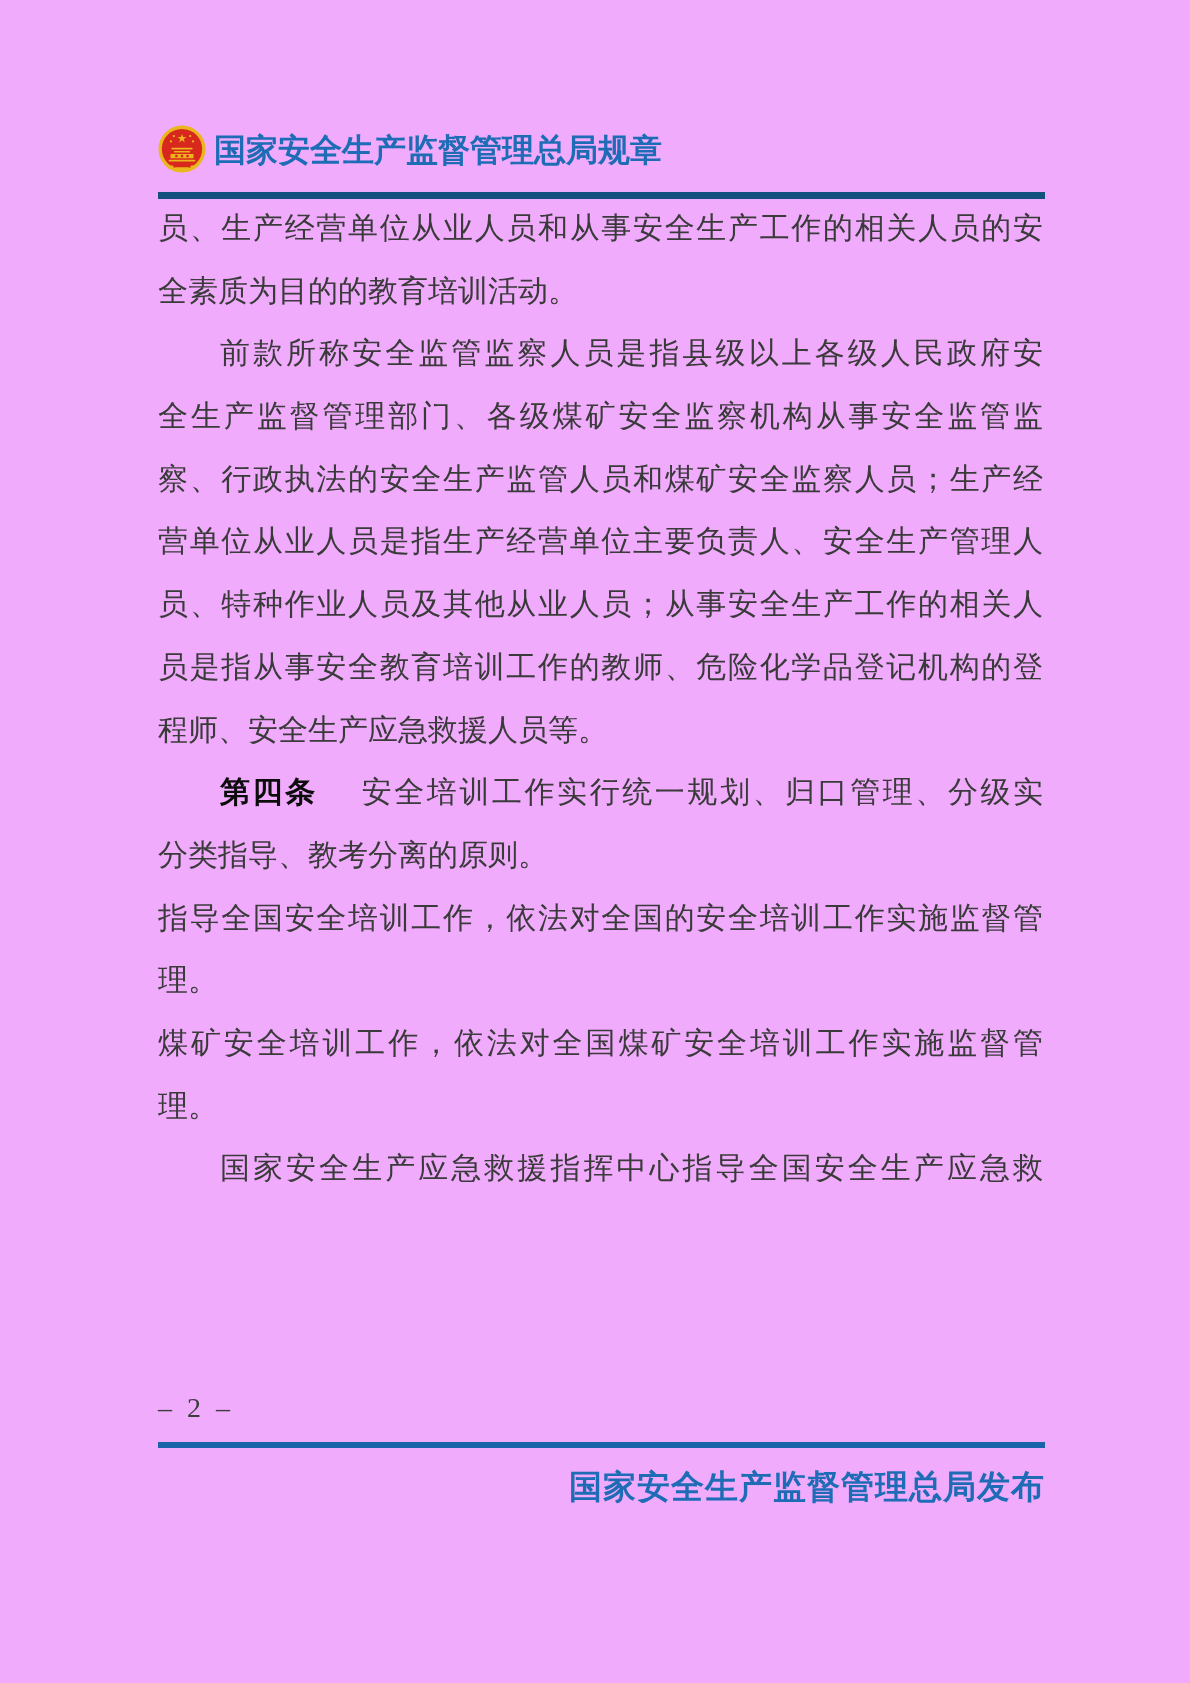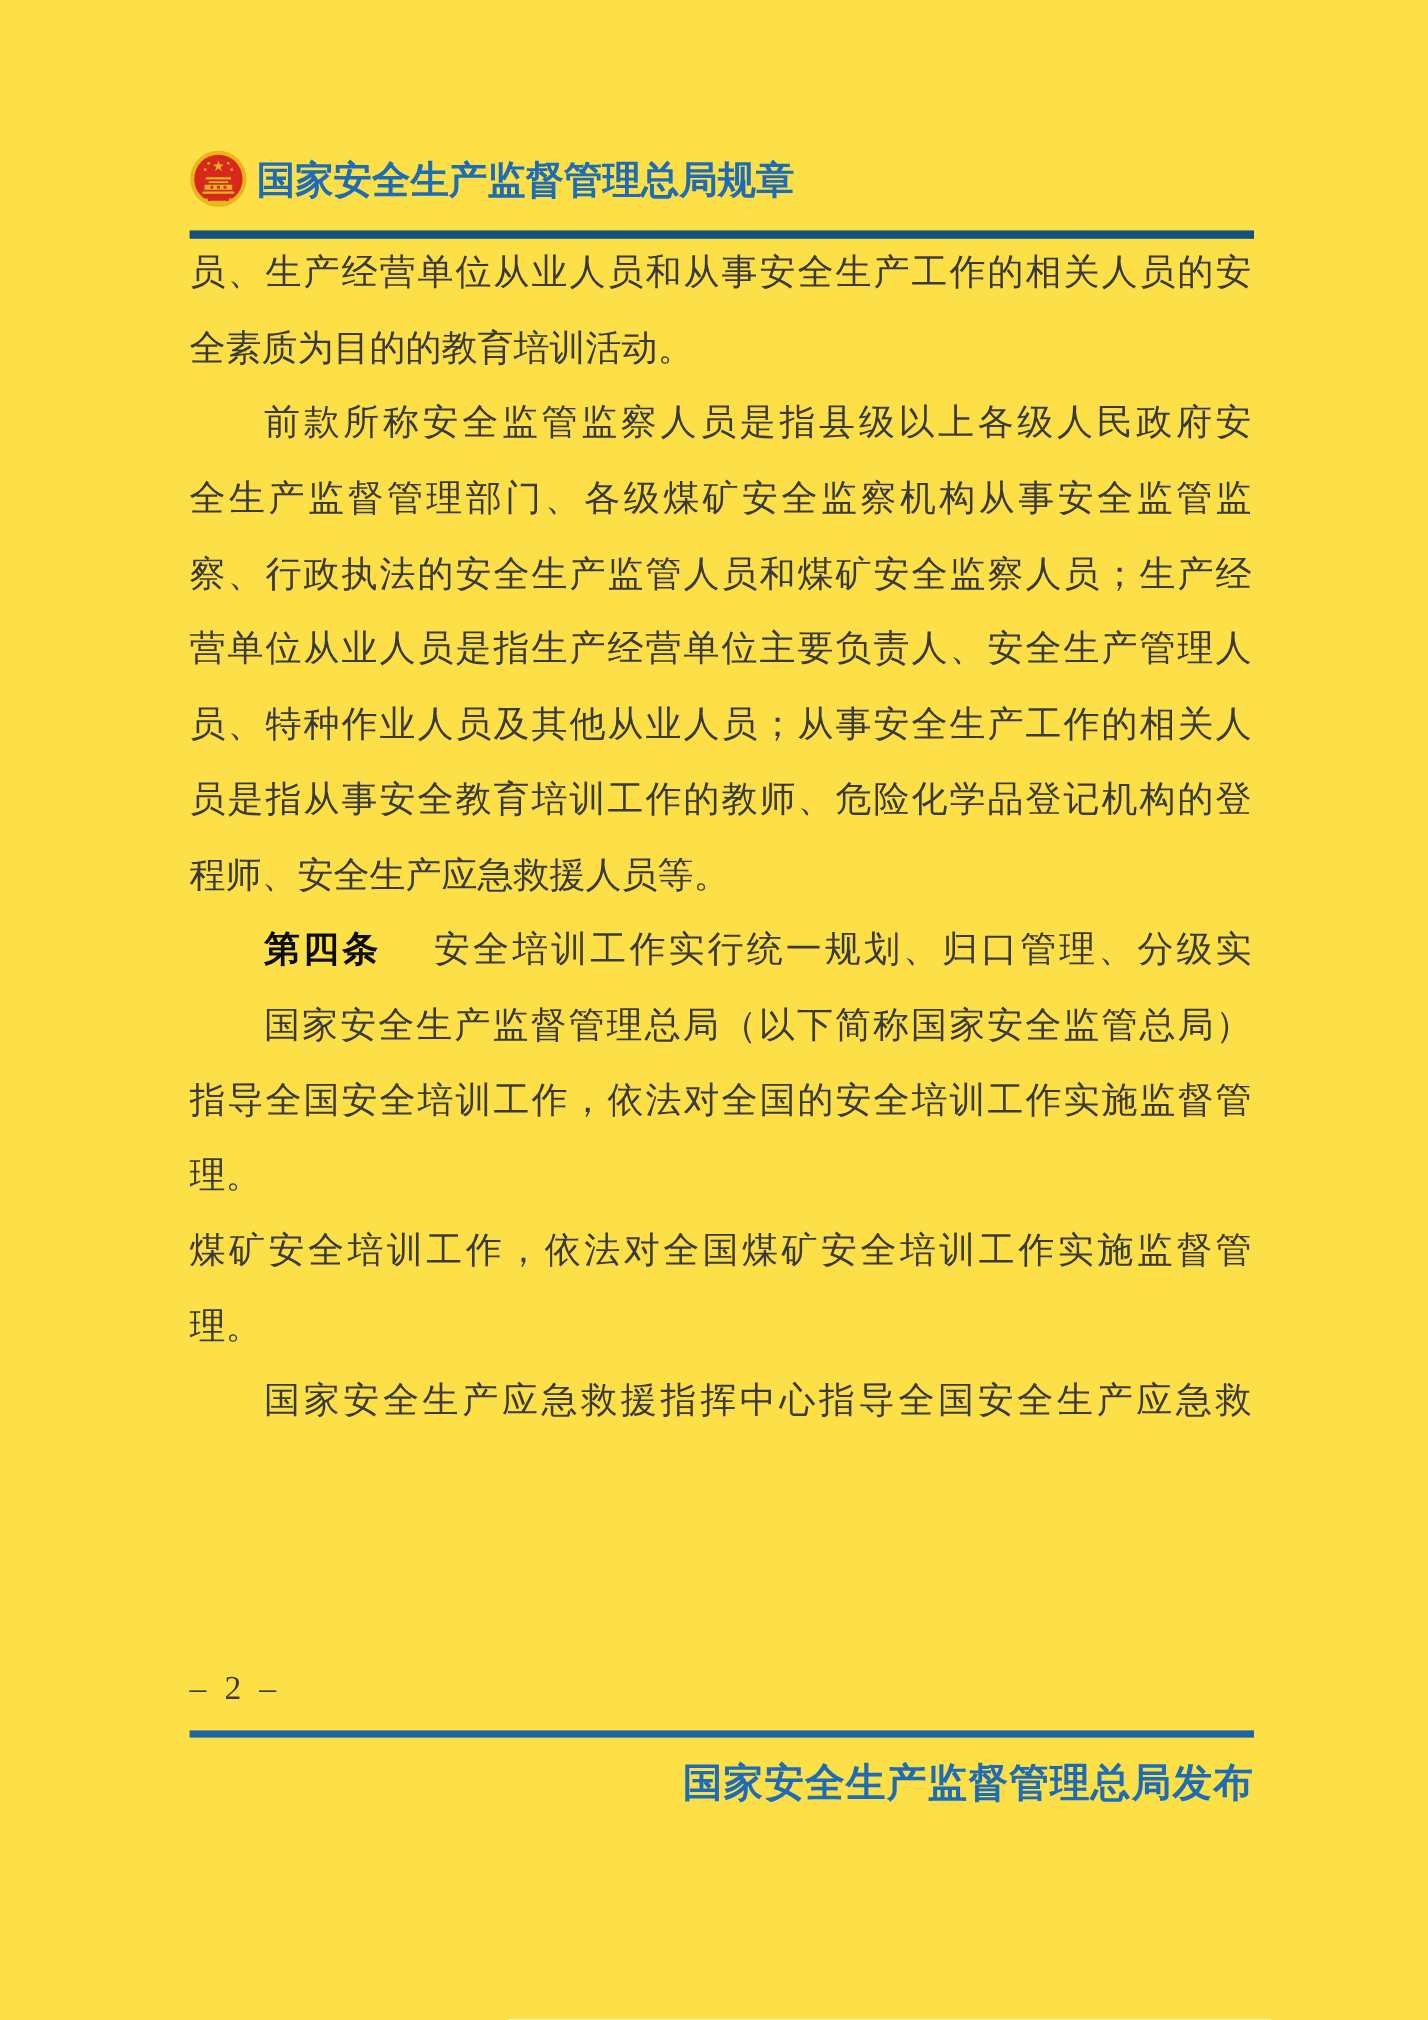--- a/index.html
+++ b/index.html
@@ -1,19 +1,19 @@
 <!DOCTYPE html>
 <html style="--accent_blue: #1e6cb5; --header_rule: #15517e; --footer_rule: #1a63a8; --body_text: #3a3a3a; --emblem_red: #d8271d; --emblem_gold: #eab61c;"><head>
 <meta charset="utf-8">
 <style>
   html,body{margin:0;padding:0;background:#ffffff;}
   .page{
     position:relative;
     width:1190px;height:1683px;
-    background:#fde047;
+    background:#f0abfc;
     font-family:"Liberation Serif", serif;
     overflow:hidden;
   }
   
   .header{
     position:absolute;left:158px;top:124px;width:887px;height:54px;
     display:flex;align-items:center;gap:8px;
   }
   .emblem{flex:0 0 auto;display:block;}
   .emblem .gold{fill:var(--emblem_gold);}
@@ -87,21 +87,21 @@
     <div class="ln just ind">前款所称安全监管监察人员是指县级以上各级人民政府安</div>
     <div class="ln just">全生产监督管理部门、各级煤矿安全监察机构从事安全监管监</div>
     <div class="ln just">察、行政执法的安全生产监管人员和煤矿安全监察人员；生产经</div>
     <div class="ln just">营单位从业人员是指生产经营单位主要负责人、安全生产管理人</div>
     <div class="ln just">员、特种作业人员及其他从业人员；从事安全生产工作的相关人</div>
     <div class="ln just">员是指从事安全教育培训工作的教师、危险化学品登记机构的登</div>
     <div class="ln">程师、安全生产应急救援人员等。</div>
     <div class="ln just ind">
       <span class="b">第四条</span><span>安全培训工作实行统一规划、归口管理、分级实施、</span>
     </div>
-    <div class="ln just ind">国家安全生产监督管理总局（以下简称国家安全监管总局）</div>
+    <div class="ln">分类指导、教考分离的原则。</div>
     <div class="ln just">指导全国安全培训工作，依法对全国的安全培训工作实施监督管</div>
     <div class="ln">理。</div>
     <div class="ln just">煤矿安全培训工作，依法对全国煤矿安全培训工作实施监督管</div>
     <div class="ln">理。</div>
     <div class="ln just ind">国家安全生产应急救援指挥中心指导全国安全生产应急救</div>
   </div>
 
   <div class="pagenum">– 2 –</div>
 
   <div class="rule rule-bottom"></div>

